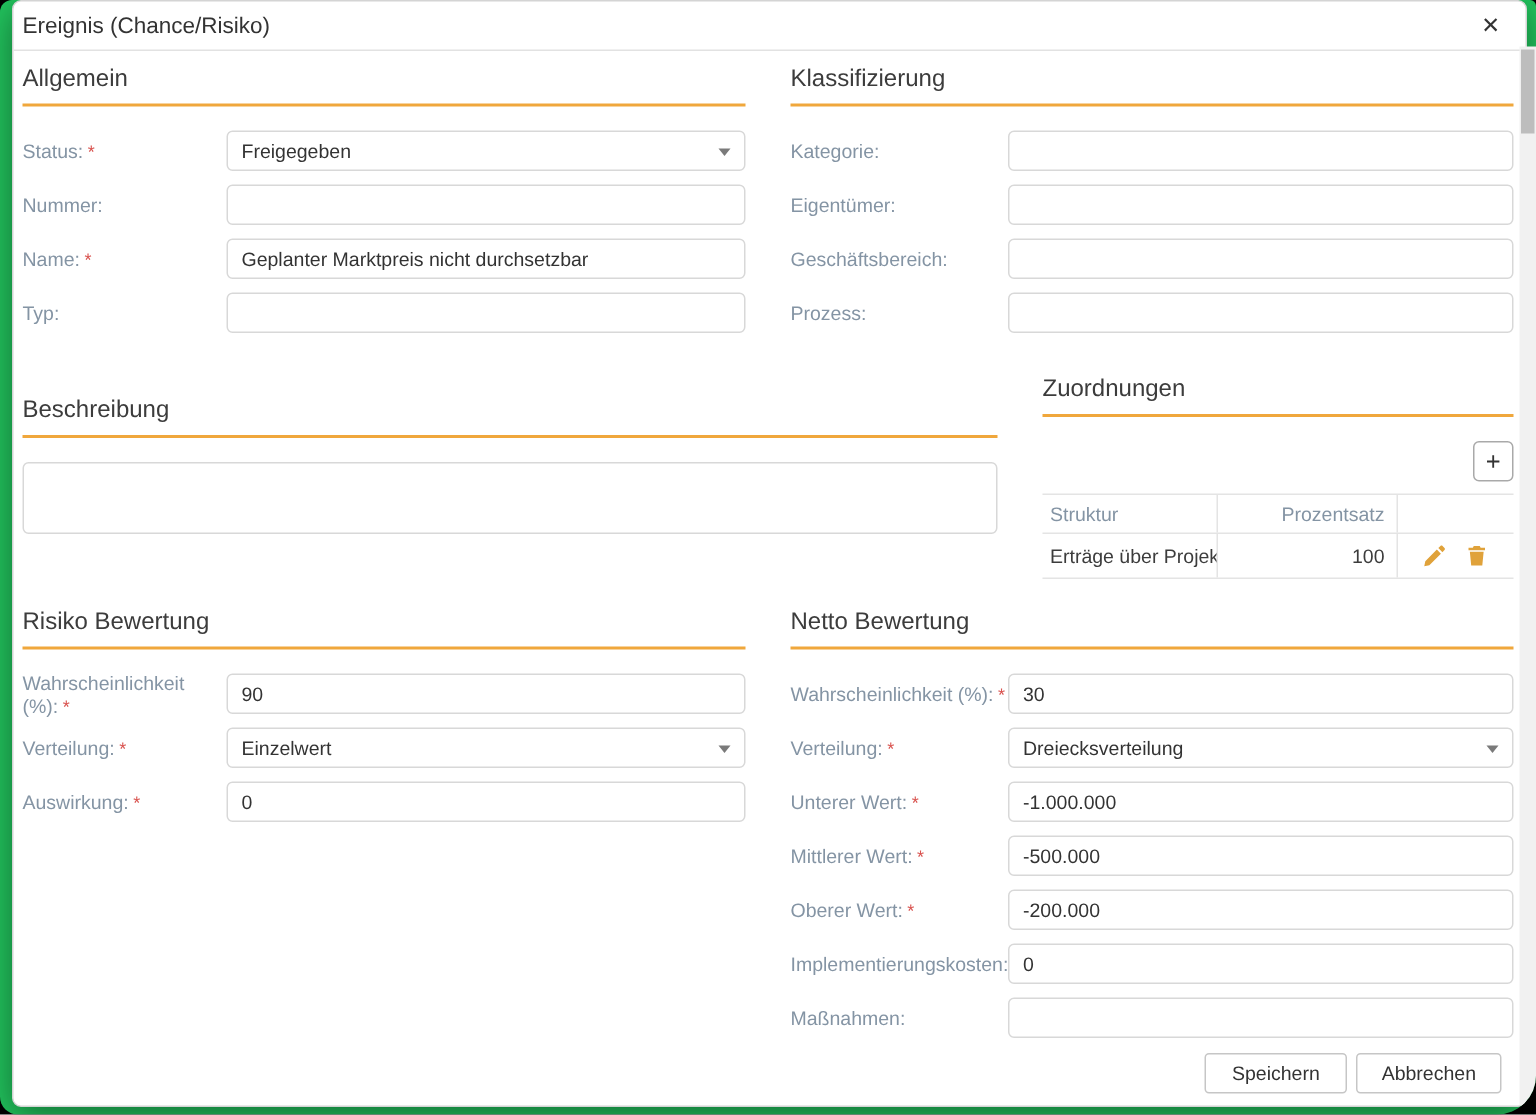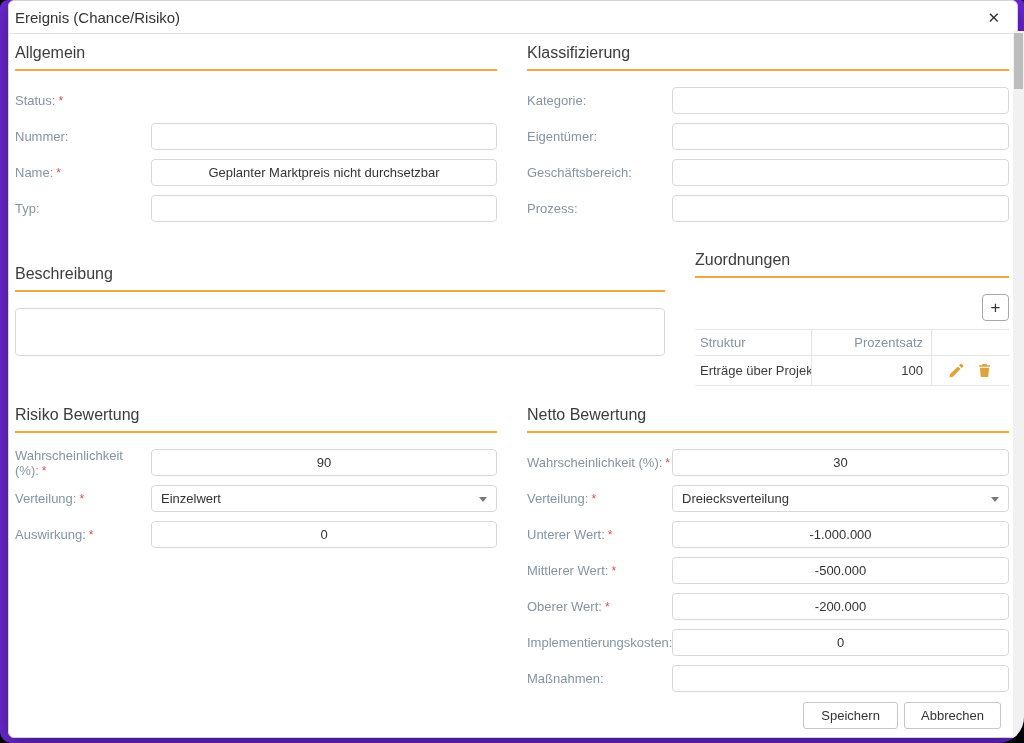--- a/index.html
+++ b/index.html
@@ -1,42 +1,42 @@
 <!DOCTYPE html>
 <html><head>
 <meta charset="utf-8">
 <style>
   * { box-sizing: border-box; }
   html,body { margin:0; padding:0; }
   body {
     width:1024px; height:743px; background:#000;
     font-family:"Liberation Sans", sans-serif; overflow:hidden; position:relative;
   }
-  .screen { position:absolute; inset:0; background:#6d28d9;
+  .screen { position:absolute; inset:0; background:#22c55e;
     border-radius:8px 4px 26px 12px; overflow:hidden; }
   .dialog { position:absolute; left:8px; top:0; right:6px; bottom:5px;
     background:#fff; border:1px solid #d4d4d4; border-radius:6px;
     box-shadow:0 6px 24px rgba(0,0,0,.45); overflow:hidden; }
   .titlebar { height:33px; border-bottom:1px solid #e2e2e2; display:flex;
     align-items:center; padding:0 10px 0 6px; }
   .title { flex:1; font-size:15px; color:#333; }
   .close { font-size:15px; color:#333; padding:2px 7px; cursor:pointer; line-height:1; }
   .content { position:absolute; top:34px; left:0; right:0; bottom:0; padding:9px 8px 0 6px; }
   .band { display:flex; gap:30px; }
   .col { flex:1; min-width:0; }
   .sec-title { font-size:16px; color:#3c3c3c; padding-bottom:7px;
     border-bottom:2px solid #f0a73c; margin-bottom:16px; }
   .frow { display:flex; align-items:center; height:27px; margin-bottom:9px; }
   .lbl { width:136px; flex:none; font-size:13px; color:#8494a4; }
   .col-r .lbl { width:145px; }
   .req { color:#d9534f; margin-left:3px; font-size:12px; }
   input.txt, .select { flex:1; min-width:0; height:27px; border:1px solid #d8d8d8;
     border-radius:4px; font-size:13px; color:#333; padding:0 9px; background:#fff;
     font-family:inherit; }
-  input.txt { outline:none;text-align:center; }
+  input.txt { outline:none; }
   .select { display:flex; align-items:center; position:relative; cursor:pointer;
     padding-right:22px; }
   .caret { position:absolute; right:9px; top:50%; margin-top:-2px; width:0; height:0;
     border-left:4px solid transparent; border-right:4px solid transparent;
     border-top:5px solid #7a7a7a; }
   .band2 { margin-top:8px;align-items:center; }
   .desc-col { width:650px; flex:none; }
   .zuord-col { flex:1; min-width:0;margin-top:12px; }
   textarea.desc { width:100%; height:48px; border:1px solid #d8d8d8; border-radius:4px;
     resize:none; padding:6px 8px; font-size:13px; font-family:inherit; color:#333; outline:none; }
@@ -77,20 +77,24 @@
     </div>
 
     <div class="content">
 
       <div class="band">
         <div class="col">
           <div class="sec-title">Allgemein</div>
 
           <div class="frow">
             <div class="lbl"><span>Status:</span><span class="req">*</span></div>
+            <div class="select">
+              <span>Freigegeben</span>
+              <span class="caret"></span>
+            </div>
           </div>
 
           <div class="frow">
             <div class="lbl"><span>Nummer:</span></div>
             <input class="txt" type="text" value="" style="">
           </div>
 
           <div class="frow">
             <div class="lbl"><span>Name:</span><span class="req">*</span></div>
             <input class="txt" type="text" value="Geplanter Marktpreis nicht durchsetzbar" style="">

